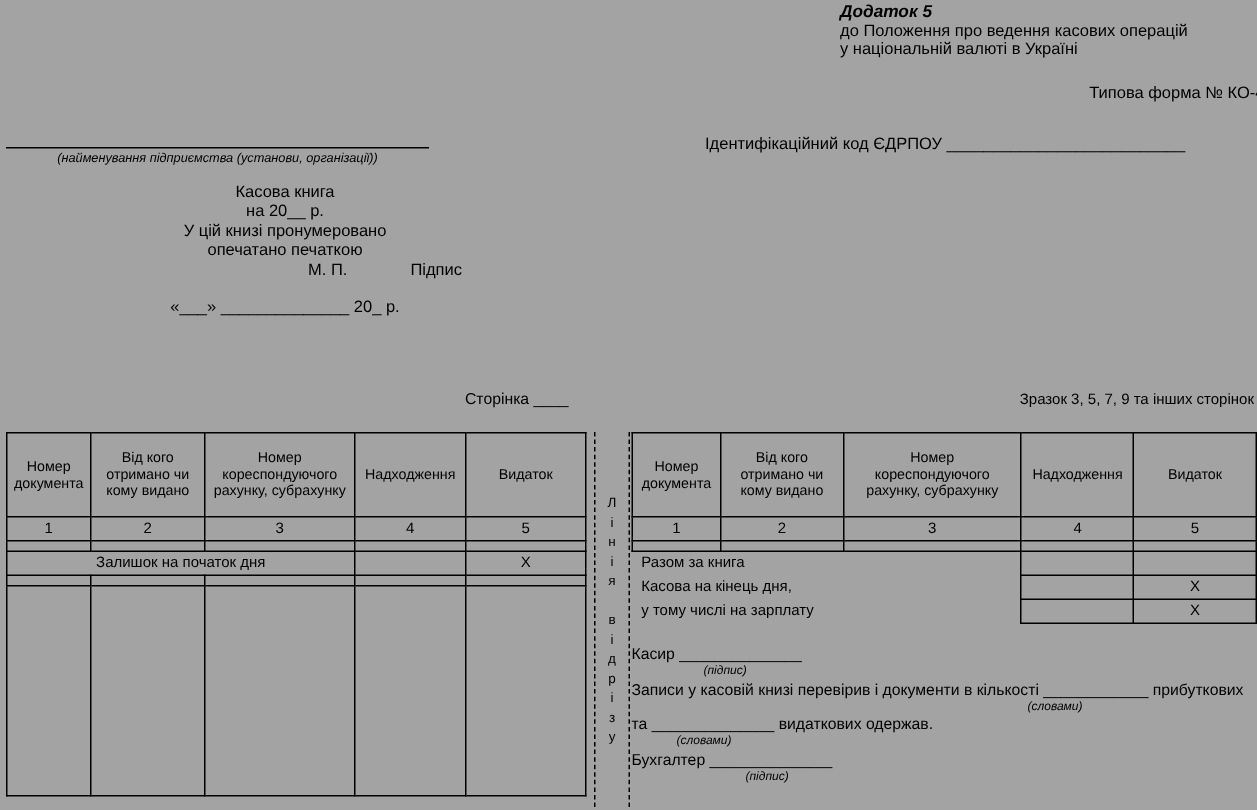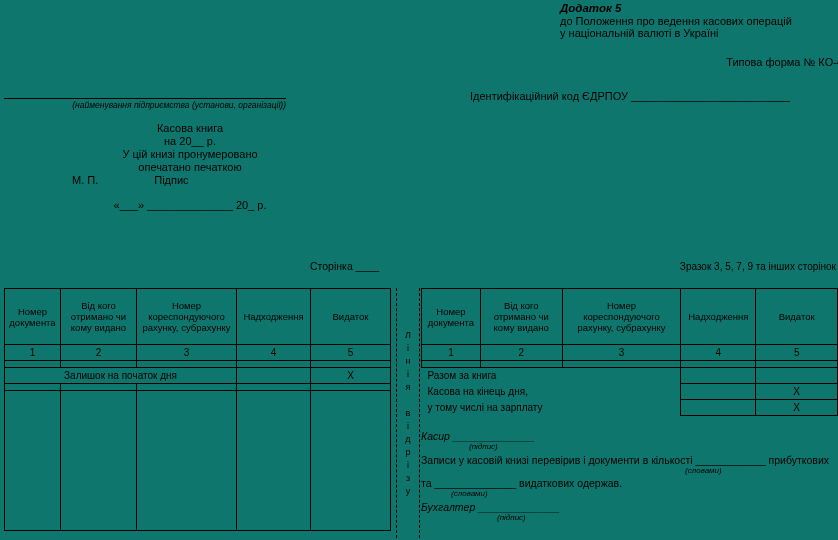--- a/index.html
+++ b/index.html
@@ -1,40 +1,40 @@
 <!DOCTYPE html>
 <html><head>
 <meta charset="utf-8">
 <title>Касова книга — Типова форма КО-4</title>
 <style>
   * { margin:0; padding:0; box-sizing:border-box; }
   body { background:#ffffff; }
   #page {
     position:relative; width:838px; height:540px; overflow:hidden;
-    background:#0f766e; color:#000000;
+    background:#a3a3a3; color:#000000;
     font-family:"Liberation Sans", sans-serif; font-size:11px;
   }
   .abs { position:absolute; }
 
   
   .appendix { left:560px; top:2px; width:278px; line-height:12.5px; }
   .appendix .t { font-weight:bold; font-style:italic; font-size:11.5px; }
 
   .form-type { top:56px; right:-5px; white-space:nowrap; }
 
   
-  .company { left:4px; top:84px; width:282px; text-align:right; }
+  .company { left:4px; top:84px; width:282px; text-align:center; }
   .company .line { height:15px; border-bottom:1px solid #000; }
   .company .cap { font-size:8.5px; font-style:italic; padding-top:1px; white-space:nowrap; }
 
   .edrpou { left:470px; top:90px; white-space:nowrap; }
 
   
   .book { left:72px; top:122px; width:236px; text-align:center; line-height:13px; }
-  .book .mp-row { display:flex; justify-content:flex-start; gap:56px; }
+  .book .mp-row { display:flex; justify-content:flex-end; gap:42px; }
   .book .date { margin-top:12px; }
 
   .kasa  { left:5px;  top:260px; font-size:10.5px; }
   .pagef { left:310px; top:260px; font-size:10.5px; }
   .sample{ right:2px; top:261px; font-size:10px; }
 
   
   table { border-collapse:collapse; table-layout:fixed; }
   td { border:1px solid #000; text-align:center; vertical-align:middle; padding:0 2px; overflow:hidden; }
   .hdr td  { font-size:9.5px; line-height:11px; height:56px; }
@@ -52,21 +52,21 @@
   .cut { left:396px; top:288px; width:24px; height:250px;
          border-left:1px dashed #000; border-right:1px dashed #000;
          display:flex; justify-content:center; padding-top:42px; }
   .cut .vtext { writing-mode:vertical-rl; text-orientation:upright;
                 font-size:9px; letter-spacing:3px; }
 
   
   .rfoot { left:421px; top:430px; width:417px; font-size:10.5px; }
   .rfoot .row { line-height:12px; }
   .rfoot .cap { font-size:8px; font-style:italic; line-height:9px; }
-  .sig { font-style:italic; }
+  .sig { }
 </style>
 </head>
 <body>
 
 <div id="page">
 
   <div class="abs appendix">
     <div class="t">Додаток 5</div>
     <div>до Положення про ведення касових операцій</div>
     <div>у національній валюті в Україні</div>

